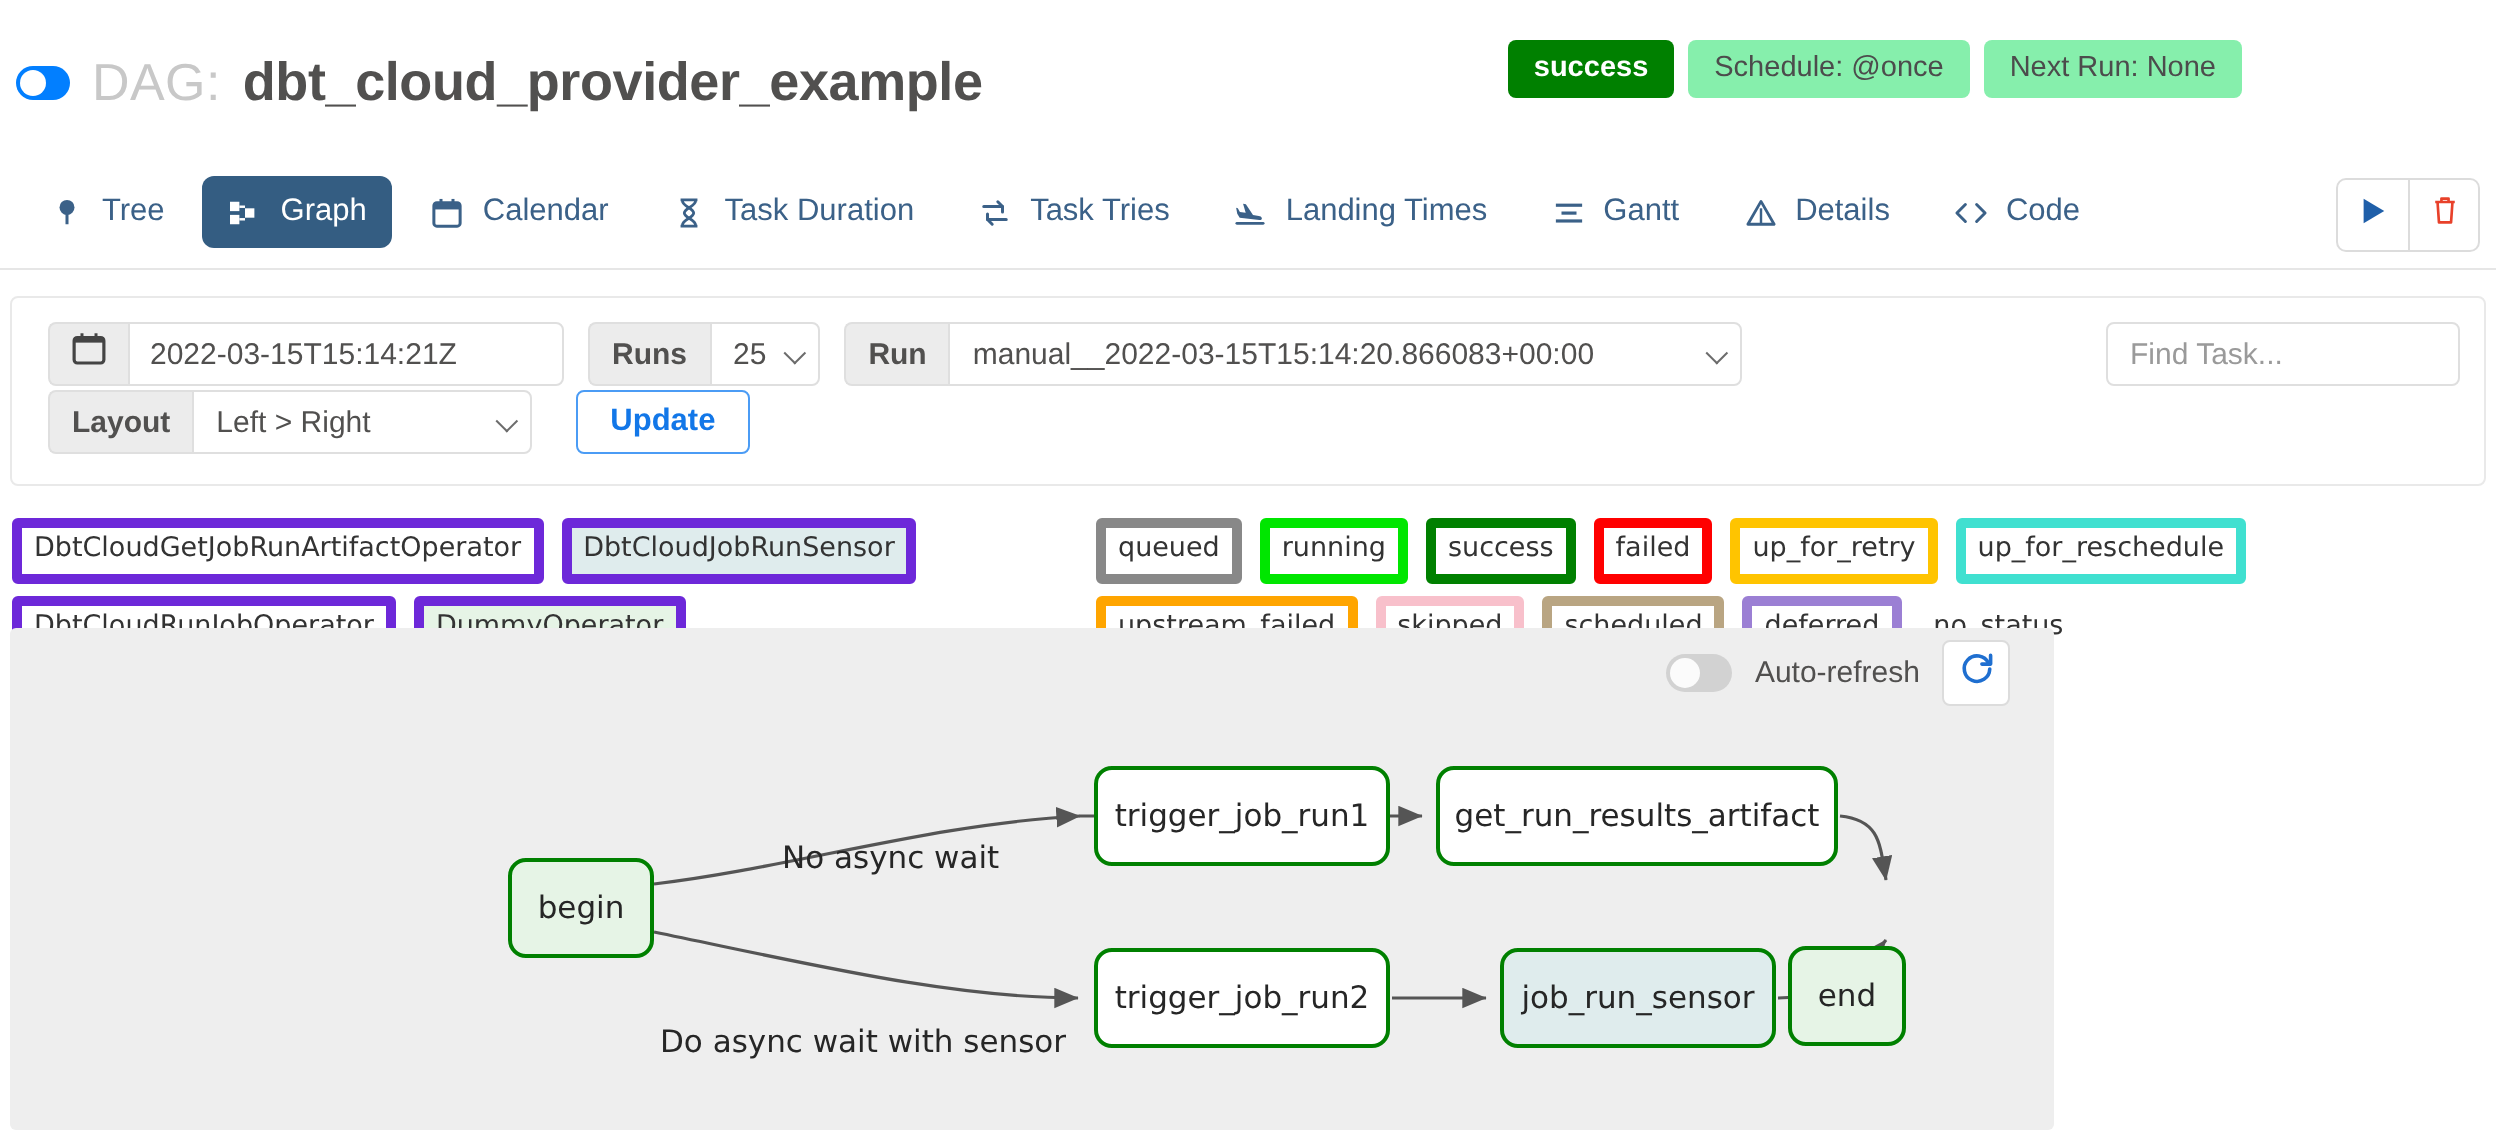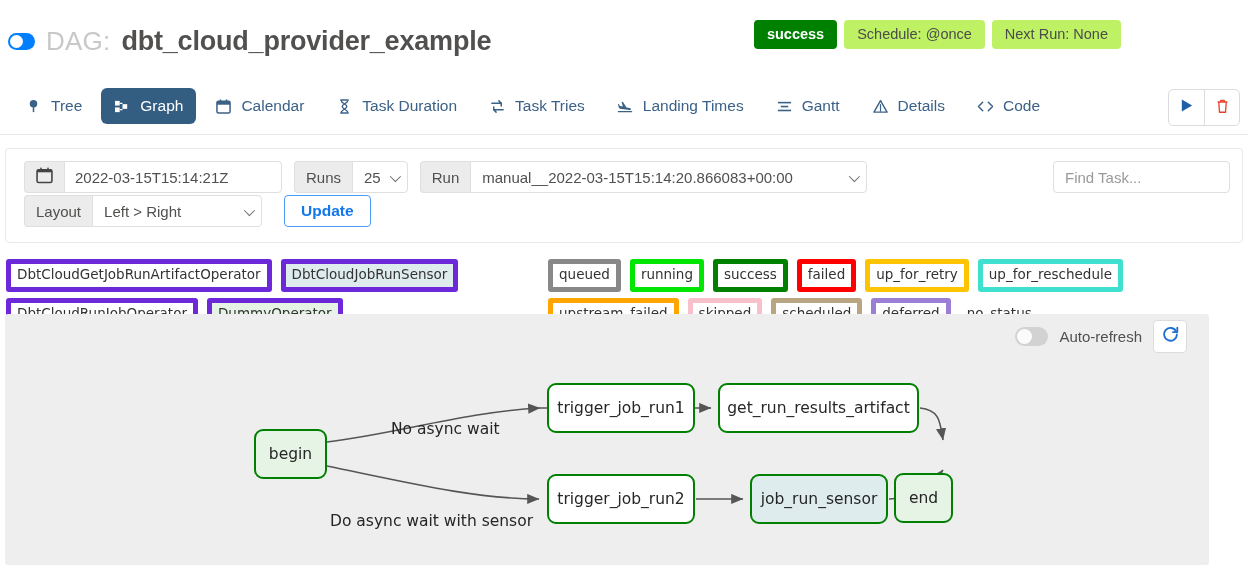--- a/index.html
+++ b/index.html
@@ -34,21 +34,21 @@
   }
   .dag-name {
     font-size: 27px; color: #51504f; font-weight: 700; letter-spacing: -.2px;
   }
   .header-badges {
     position: absolute; right: 7px; top: 20px;
     display: flex; align-items: center; gap: 7px;
   }
   .badge {
     font-size: 14.5px; padding: 6px 13px 7px; border-radius: 4px;
-    background: #bef264; color: #4c4c4c; white-space: nowrap;
+    background: #86efac; color: #4c4c4c; white-space: nowrap;
   }
   .badge.success { background: #008000; color: #fff; font-weight: 700; }
 
   
   .tabbar {
     position: absolute; left: 0; top: 80px; width: 1248px; height: 55px;
     border-bottom: 1px solid #e6e6e6;
   }
   .tabs { position: absolute; left: 12px; top: 0; display: flex; align-items: center; gap: 6px; height: 52px;}
   .tab {
@@ -73,21 +73,21 @@
     position: absolute; left: 5px; top: 148px; width: 1238px; height: 95px;
     background: #fff; border: 1px solid #e9e9e9; border-radius: 4px;
   }
   .tb-row { position: absolute; display: flex; align-items: center; }
   .tb-row-1 { left: 18px; top: 12px; gap: 12px; }
   .tb-row-2 { left: 18px; top: 46px; gap: 12px; }
   .grp { display: flex; align-items: center; }
   .addon {
     background: #ececec; border: 1px solid #dfdfdf;
     font-size: 15px; color: #51504f; display: flex; align-items: center;
-    padding: 0 11px; height: 32px;
+    padding: 0 11px; height: 32px; font-weight: bold;
   }
   .addon.left { border-radius: 4px 0 0 4px; border-right: none; }
   .ctl {
     background: #fff; border: 1px solid #dfdfdf; height: 32px;
     font-size: 15px; color: #51504f; display: flex; align-items: center;
     padding: 0 10px; font-family: "Liberation Sans", sans-serif;
   }
   .sel {
     background: #fff; border: 1px solid #dfdfdf; height: 32px;
     font-size: 15px; color: #51504f; display: flex; align-items: center;
@@ -128,21 +128,21 @@
   .legend-states { left: 548px; top: 3px; width: 700px; max-width: 700px; }
   .chip {
     font-size: 13.5px; line-height: 1; padding: 4px 6px 5px;
     border: 5px solid #6d28d9; border-radius: 3px; background: #fff;
     color: #333; white-space: nowrap; font-family: "DejaVu Sans", sans-serif;
   }
   .chip.nob { border-color: transparent; background: transparent; padding-left: 2px; }
 
   
   .graph-panel {
-    position: absolute; left: 5px; top: 314px; width: 1204px; height: 251px;
+    position: absolute; left: 5px; top: 314px; width: 1022px; height: 251px;
     background: #eeeeee; border-radius: 3px; overflow: hidden;
   }
   .graph-controls {
     position: absolute; right: 22px; top: 6px; display: flex; align-items: center; gap: 11px;
   }
   .ar-toggle {
     width: 33px; height: 19px; border-radius: 10px; background: #d2d2d2; position: relative; cursor: pointer;
   }
   .ar-toggle::after {
     content: ""; position: absolute; left: 2px; top: 2px; width: 15px; height: 15px;

